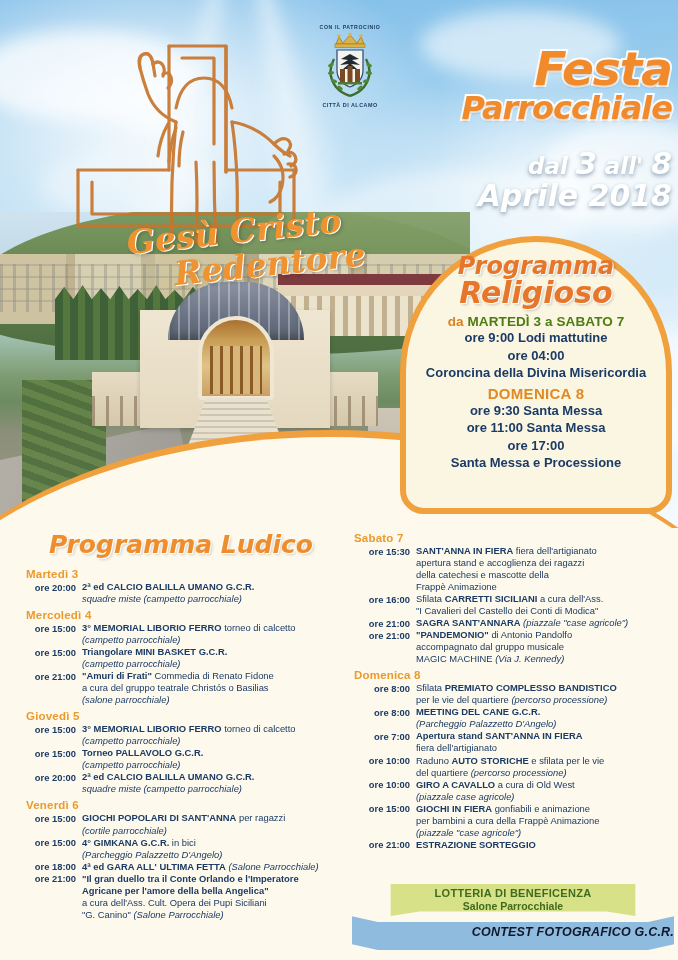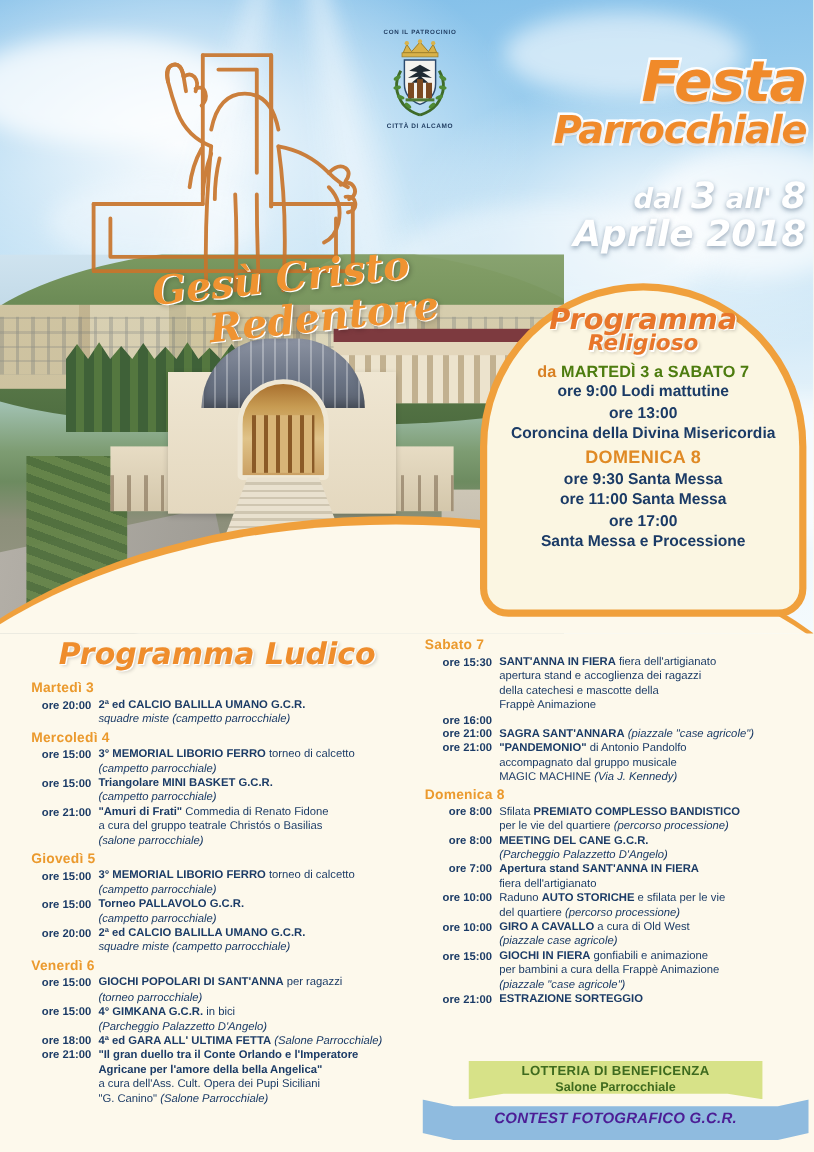--- a/index.html
+++ b/index.html
@@ -140,21 +140,21 @@
   
   .relig{
     position:absolute;left:400px;top:236px;width:272px;height:278px;
     background:#fbf6e2;border:6px solid #f0a03c;
     border-radius:150px 150px 26px 26px;
     box-sizing:border-box;text-align:center;padding:12px 10px 0;
   }
   .relig h2{margin:0;font-family:"DejaVu Sans",sans-serif;font-style:italic;font-weight:bold;
     color:#e8762a;font-size:24px;line-height:1.0;
     text-shadow:1px 1px 0 #fff,2px 2px 3px rgba(0,0,0,.18);}
-  .relig h2 .r2{font-size:18px;display:block;}
+  .relig h2 .r2{font-size:30px;display:block;}
   .relig .sub{margin-top:6px;font-size:13.5px;font-weight:bold;color:#d98124;letter-spacing:.1px;}
   .relig .sub .dk{color:#4d7c0f;}
   .relig .ln{font-size:13px;color:#1b3b66;font-weight:600;line-height:1.35;}
   .relig .dom{margin-top:3px;font-size:15px;font-weight:bold;color:#e08a25;letter-spacing:.3px;}
 
   
   .ludico-title{
     position:absolute;left:26px;top:530px;width:310px;text-align:center;
     font-family:"DejaVu Sans",sans-serif;font-style:italic;font-weight:bold;
     font-size:25px;color:#ef8d2c;
@@ -180,21 +180,21 @@
     clip-path:polygon(12% 0,88% 0,88% 100%,79% 86%,21% 86%,12% 100%);
     padding-top:3px;box-sizing:border-box;
   }
   .rib-green .g1{font-size:11px;font-weight:bold;color:#3f6b1f;letter-spacing:.3px;line-height:1.15;}
   .rib-green .g2{font-size:10.5px;font-weight:bold;color:#3f6b1f;line-height:1.15;}
   .rib-blue{
     top:30px;height:36px;background:#8fbbdf;
     clip-path:polygon(0 6%,8% 22%,92% 22%,100% 6%,100% 84%,92% 100%,8% 100%,0 84%);
     padding-top:11px;box-sizing:border-box;
   }
-  .rib-blue .b1{font-size:12.5px;font-weight:bold;font-style:italic;color:#4c1d95;letter-spacing:.2px;}
+  .rib-blue .b1{font-size:12.5px;font-weight:bold;font-style:italic;color:#0f172a;letter-spacing:.2px;text-align:right;}
 </style>
 </head>
 <body>
 
 <div class="poster">
 
   <div class="hero">
     <div class="sunray"></div>
     <div class="cloud c1"></div>
     <div class="cloud c2"></div>
@@ -310,21 +310,21 @@
       <span class="l2">Redentore</span>
     </div>
 
     <div class="relig">
       <h2>
         <span>Programma</span>
         <span class="r2">Religioso</span>
       </h2>
       <div class="sub"><span>da </span><span class="dk">MARTEDÌ 3 a SABATO 7</span></div>
       <div class="ln">ore 9:00  Lodi mattutine</div>
-      <div class="ln">ore 13:00</div>
+      <div class="ln">ore 04:00</div>
       <div class="ln">Coroncina della Divina Misericordia</div>
       <div class="dom">DOMENICA 8</div>
       <div class="ln">ore 9:30 Santa Messa</div>
       <div class="ln">ore 11:00 Santa Messa</div>
       <div class="ln">ore 17:00</div>
       <div class="ln">Santa Messa e Processione</div>
     </div>
   </div>
 
   <div class="ludico-title">Programma Ludico</div>
@@ -357,21 +357,21 @@
         <div class="t">ore 15:00</div>
         <div class="d"><b>Torneo PALLAVOLO G.C.R.</b><br><i>(campetto parrocchiale)</i></div>
       </div>
       <div class="ev">
         <div class="t">ore 20:00</div>
         <div class="d"><b>2ª ed CALCIO BALILLA UMANO G.C.R.</b><br><i>squadre miste (campetto parrocchiale)</i></div>
       </div>
       <div class="day">Venerdì 6</div>
       <div class="ev">
         <div class="t">ore 15:00</div>
-        <div class="d"><b>GIOCHI POPOLARI DI SANT'ANNA</b><span class="n"> per ragazzi</span><br><i>(torneo parrocchiale)</i></div>
+        <div class="d"><b>GIOCHI POPOLARI DI SANT'ANNA</b><span class="n"> per ragazzi</span><br><i>(cortile parrocchiale)</i></div>
       </div>
       <div class="ev">
         <div class="t">ore 15:00</div>
         <div class="d"><b>4° GIMKANA G.C.R.</b><span class="n"> in bici</span><br><i>(Parcheggio Palazzetto D'Angelo)</i></div>
       </div>
       <div class="ev">
         <div class="t">ore 18:00</div>
         <div class="d"><b>4ª ed GARA ALL' ULTIMA FETTA</b><i> (Salone Parrocchiale)</i></div>
       </div>
       <div class="ev">
@@ -380,20 +380,21 @@
       </div>
     </div>
   <div class="colR" id="col-right">
       <div class="day">Sabato 7</div>
       <div class="ev">
         <div class="t">ore 15:30</div>
         <div class="d"><b>SANT'ANNA IN FIERA</b><span class="n"> fiera dell'artigianato</span><br><span class="n">apertura stand e accoglienza dei ragazzi</span><br><span class="n">della catechesi e mascotte della</span><br><span class="n">Frappè Animazione</span></div>
       </div>
       <div class="ev">
         <div class="t">ore 16:00</div>
+        <div class="d"><span class="n">Sfilata </span><b>CARRETTI SICILIANI</b><span class="n"> a cura dell'Ass.</span><br><span class="n">"I Cavalieri del Castello dei Conti di Modica"</span></div>
       </div>
       <div class="ev">
         <div class="t">ore 21:00</div>
         <div class="d"><b>SAGRA SANT'ANNARA</b><i> (piazzale "case agricole")</i></div>
       </div>
       <div class="ev">
         <div class="t">ore 21:00</div>
         <div class="d"><b>"PANDEMONIO"</b><span class="n"> di Antonio Pandolfo</span><br><span class="n">accompagnato dal gruppo musicale</span><br><span class="n">MAGIC MACHINE </span><i>(Via J. Kennedy)</i></div>
       </div>
       <div class="day">Domenica 8</div>

